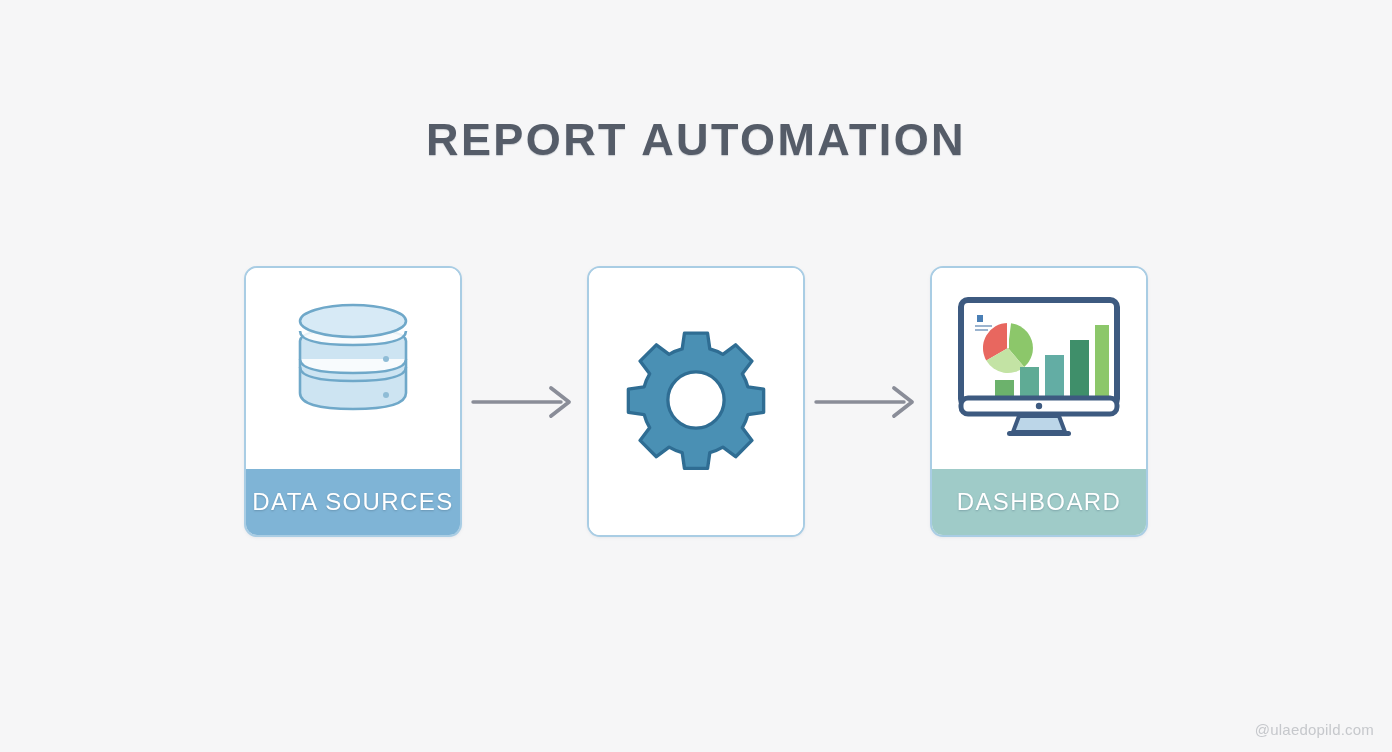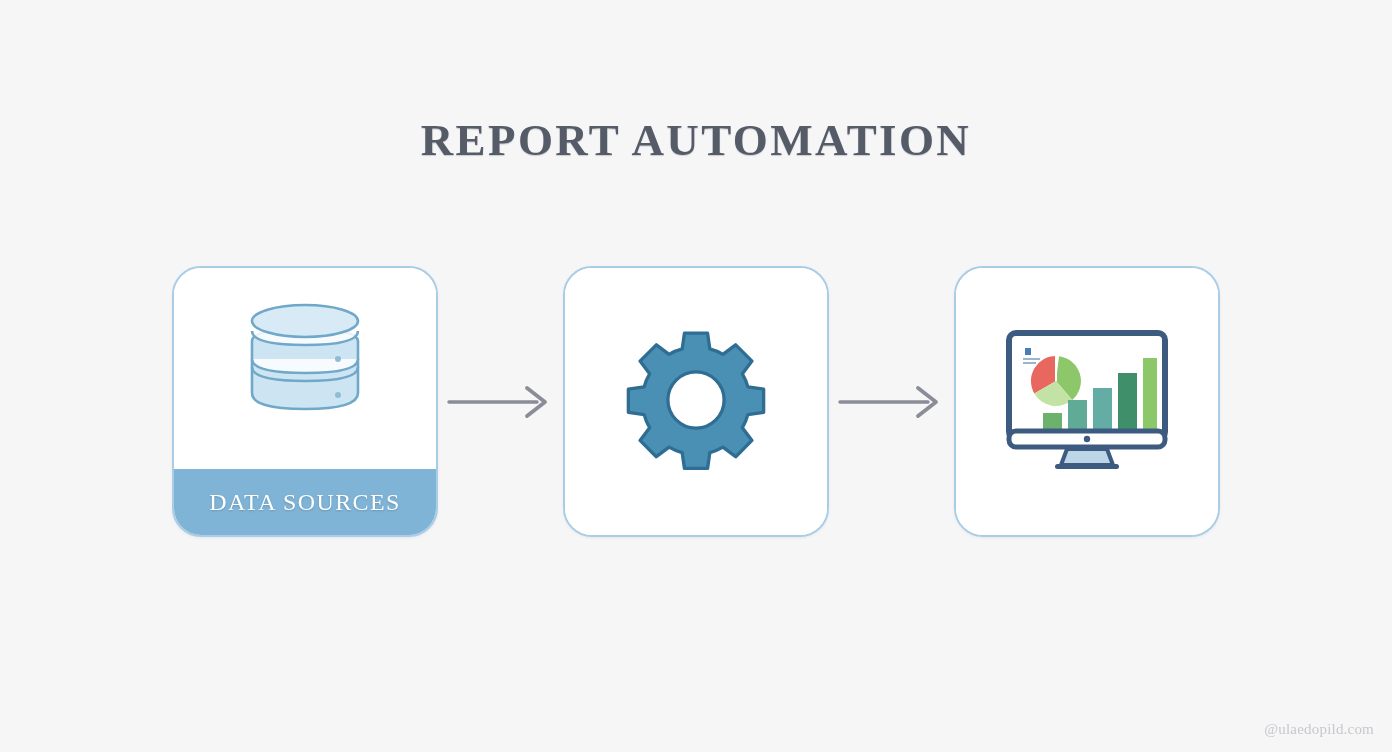--- a/index.html
+++ b/index.html
@@ -11,21 +11,20 @@
     height: 752px;
     background: #f6f6f7;
     font-family: "Liberation Sans", sans-serif;
     overflow: hidden;
     position: relative;
   }
 
   .canvas {
     position: absolute;
     inset: 0;
-    font-family: Liberation Serif, serif;
   }
 
   
   .title {
     position: absolute;
     top: 114px;
     left: 0;
     width: 100%;
     text-align: center;
     font-size: 45px;
@@ -43,25 +42,25 @@
     left: 0;
     width: 100%;
     height: 275px;
     display: flex;
     flex-direction: row;
     align-items: flex-start;
     justify-content: center;
   }
 
   .card {
-    width: 266px;
+    width: 218px;
     height: 271px;
     background: #ffffff;
     border: 2px solid #a9cde4;
-    border-radius: 29px;
+    border-radius: 13px;
     box-sizing: border-box;
     display: flex;
     flex-direction: column;
     overflow: hidden;
     box-shadow: 0 1px 3px rgba(130,150,170,0.13);
   }
 
   .card-body {
     flex: 1 1 auto;
     display: flex;
@@ -194,19 +193,20 @@
             </g>
 
             <rect x="10" y="106" width="156" height="16" rx="7" fill="#ffffff" stroke="#3d5a80" stroke-width="5"></rect>
             <circle cx="88" cy="114" r="3.2" fill="#3d5a80"></circle>
 
             <path d="M68 124 L108 124 L114 140 L62 140 Z" fill="#bcd6e8" stroke="#3d5a80" stroke-width="4" stroke-linejoin="round"></path>
             <rect x="56" y="139" width="64" height="5" rx="2.5" fill="#3d5a80"></rect>
           </svg>
         </span>
       </div>
+      <div class="card-footer footer-teal">DASHBOARD</div>
     </div>
 
   </div>
 
   <div class="watermark">@ulaedopild.com</div>
 
 </div>
 
 </body></html>

